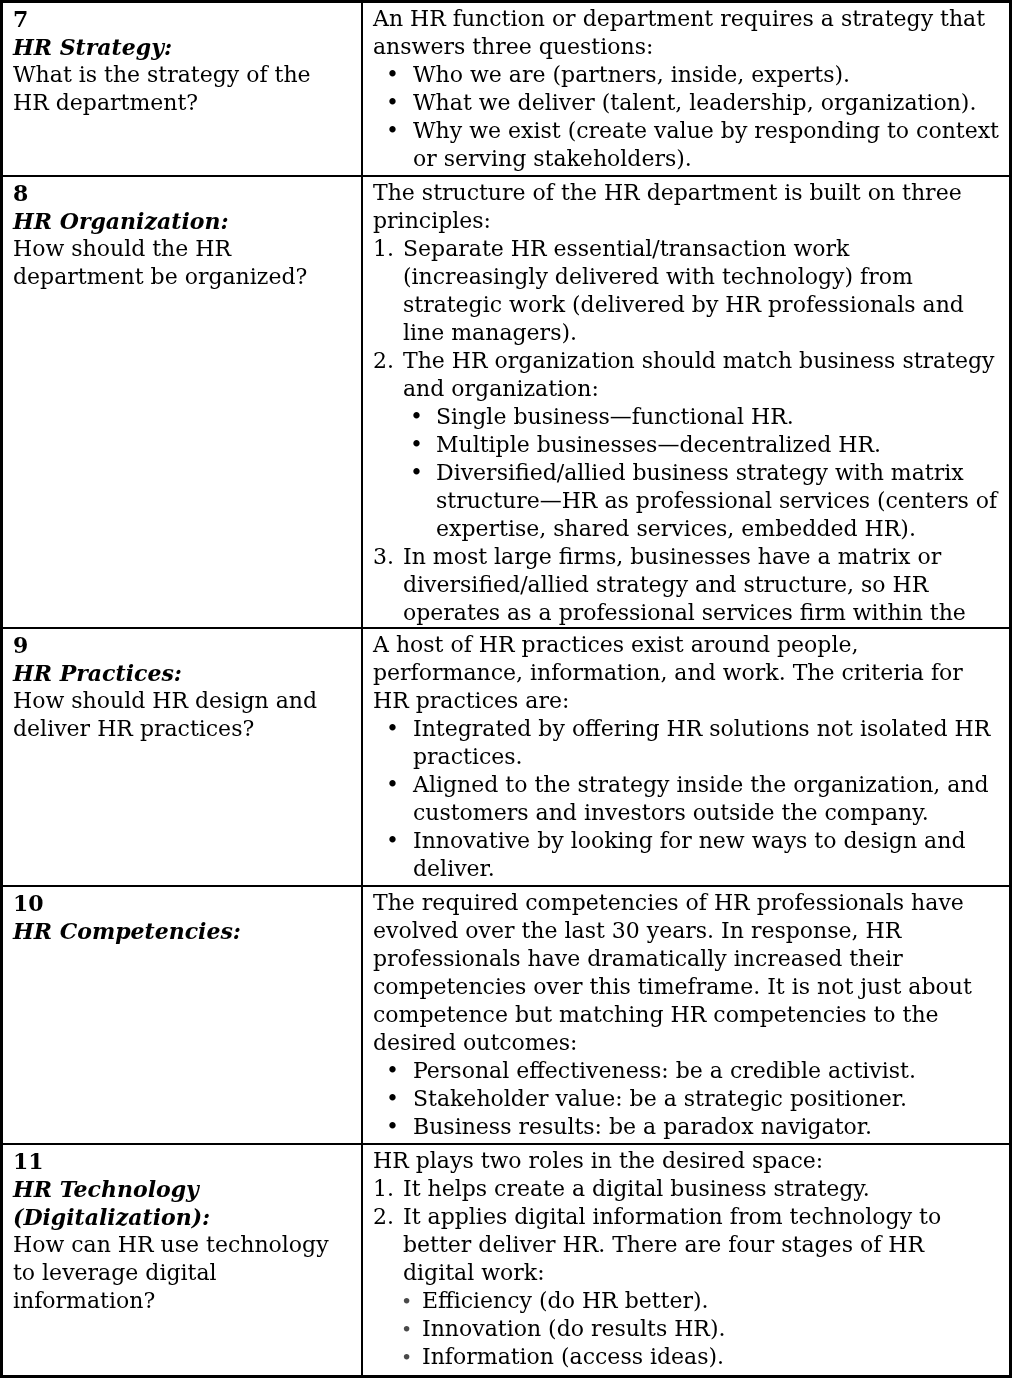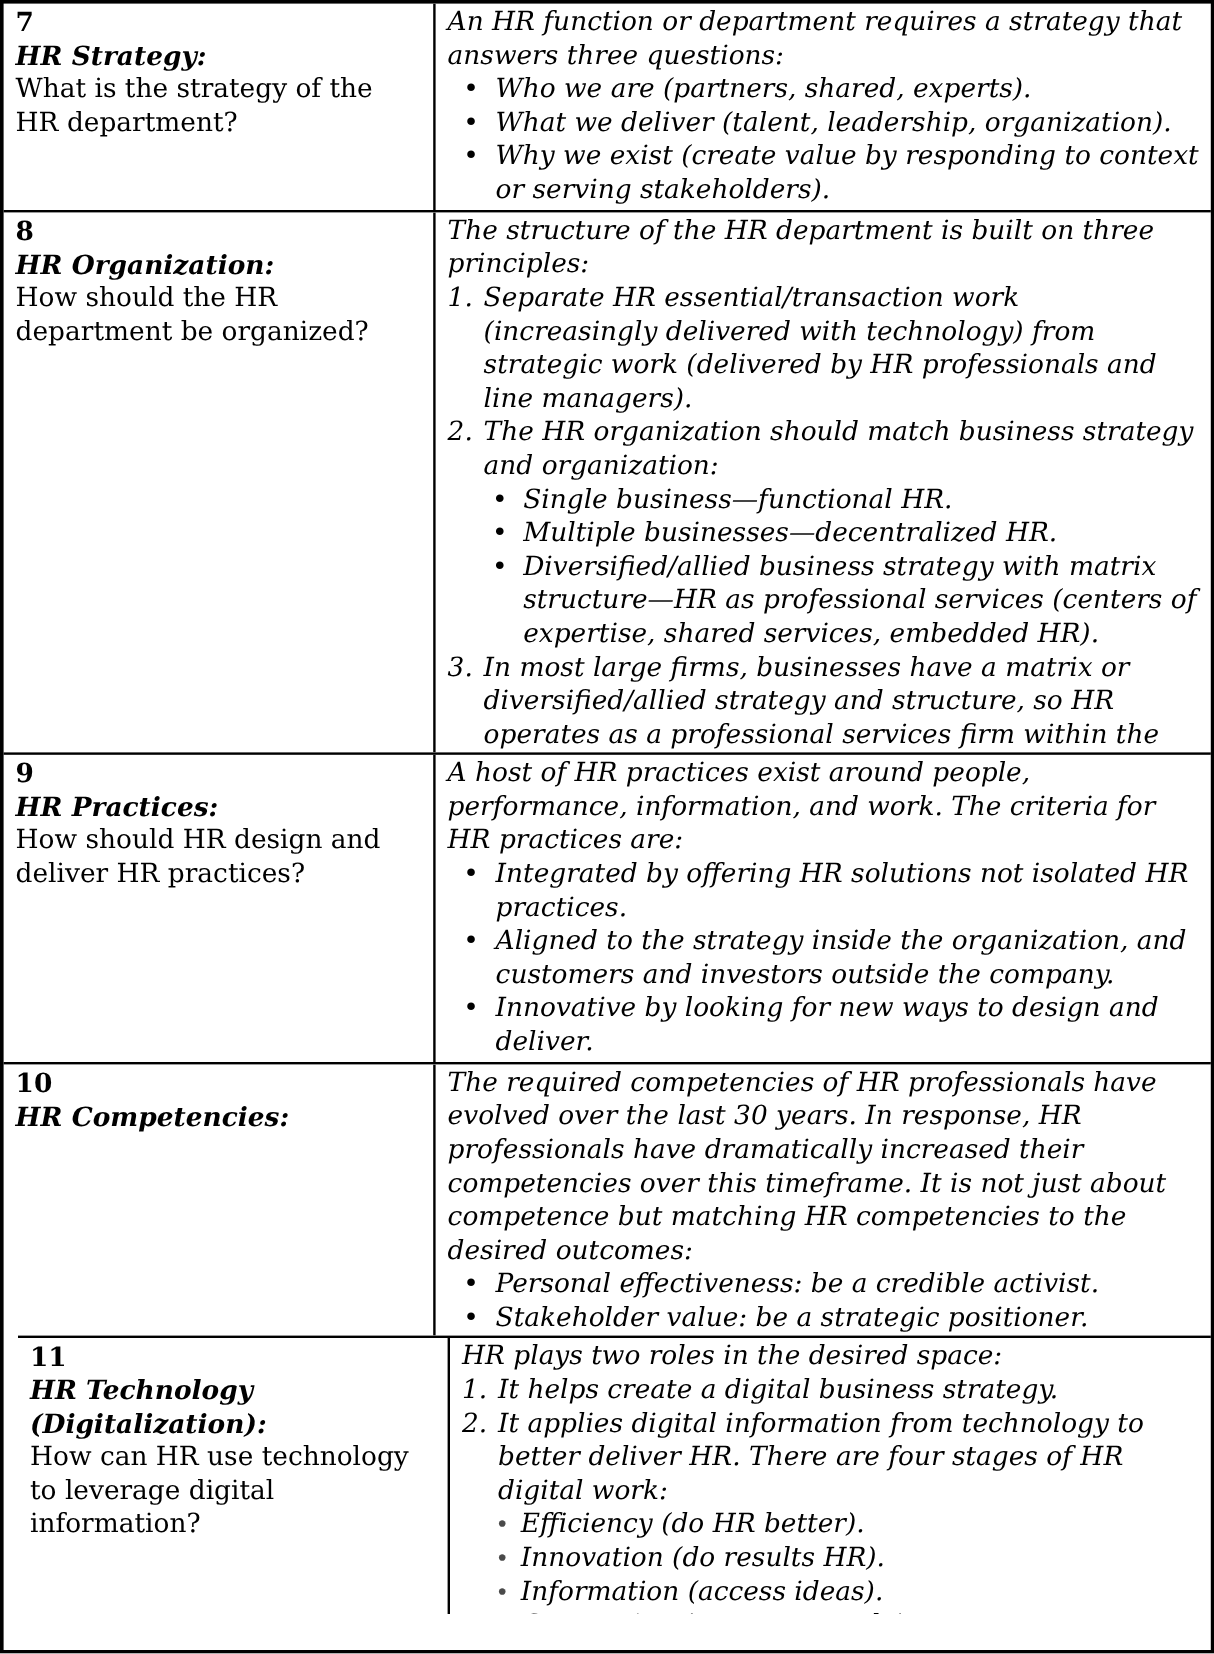--- a/index.html
+++ b/index.html
@@ -7,30 +7,30 @@
   .page { width: 1012px; height: 1378px; background: #fff; box-sizing: border-box; }
   .hr-table {
     width: 1006px; height: 1372px; margin: 0;
     border: 3px solid #000; box-sizing: content-box;
   }
   .trow { display: flex; box-sizing: border-box; overflow: hidden; }
   .trow + .trow { border-top: 2px solid #000; }
   .r0 { height: 172px; }
   .r1 { height: 452px; }
   .r2 { height: 258px; }
-  .r3 { height: 228px; }
-  .r4 { height: 232px; margin-left: 12px; }
+  .r3 { height: 258px; }
+  .r4 { height: 232px; }
   .cell { box-sizing: border-box; overflow: hidden; padding: 2px 10px 3px 10px; }
   .cell.left { width: 360px; flex: 0 0 360px; border-right: 2px solid #000; }
   .cell.right { flex: 1 1 auto; }
   .cell, .block { font-size: 22px; line-height: 28px; }
   .num-label { font-weight: bold; }
   .heading { font-weight: bold; font-style: italic; }
   .question { font-weight: normal; }
-  .block { display: flex; align-items: flex-start; font-style: italic; }
+  .block { display: flex; align-items: flex-start; }
   .block.para { display: block; }
   .marker { flex: 0 0 auto; box-sizing: border-box; }
   .bullet > .marker { width: 40px; padding-left: 13px; }
   .num > .marker { width: 30px; padding-left: 0; }
   .sub { margin-left: 30px; }
   .sub > .marker { width: 33px; padding-left: 7px; }
   .sub11 { margin-left: 26px; }
   .sub11 > .marker { width: 23px; padding-left: 2px; color: #4a4a4a; font-size: 19px; }
   .btext { flex: 1 1 auto; }
 </style>
@@ -43,21 +43,21 @@
     <div class="trow r0">
       <div class="cell left">
         <div class="num-label">7</div>
         <div class="heading">HR Strategy:</div>
         <div class="question">What is the strategy of the HR department?</div>
       </div>
       <div class="cell right">
         <div class="block para">An HR function or department requires a strategy that answers three questions:</div>
         <div class="block bullet">
           <span class="marker">•</span>
-          <span class="btext">Who we are (partners, shared, experts).</span>
+          <span class="btext">Who we are (partners, inside, experts).</span>
         </div>
         <div class="block bullet">
           <span class="marker">•</span>
           <span class="btext">What we deliver (talent, leadership, organization).</span>
         </div>
         <div class="block bullet">
           <span class="marker">•</span>
           <span class="btext">Why we exist (create value by responding to context or serving stakeholders).</span>
         </div>
       </div>

